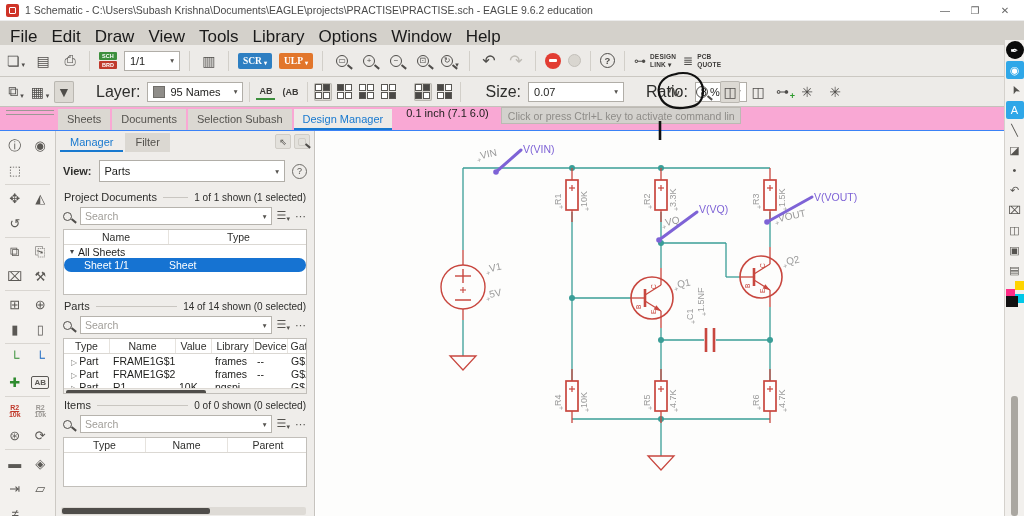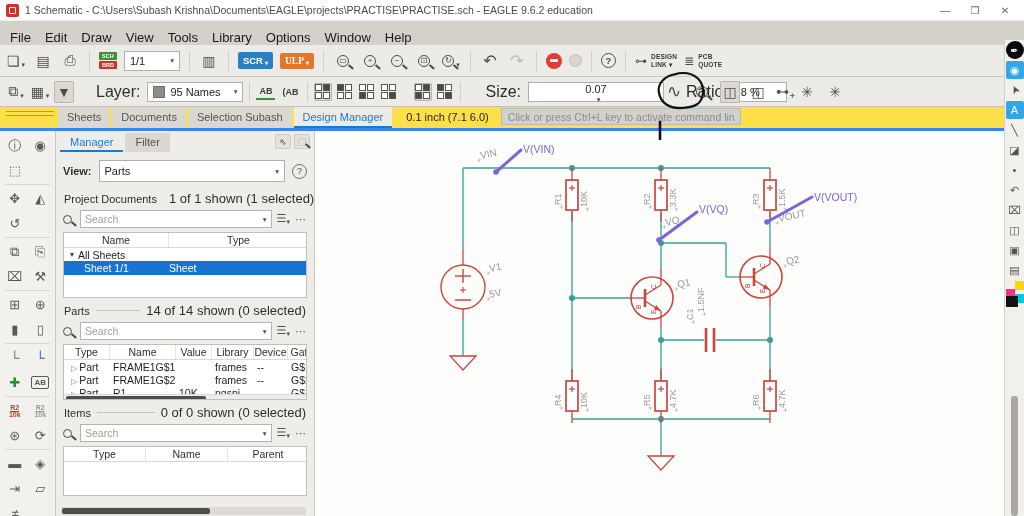--- a/index.html
+++ b/index.html
@@ -9,21 +9,21 @@
   
   .titlebar{position:absolute;left:0;top:0;right:0;height:21px;background:#fff;display:flex;
             align-items:center;padding:0 6px;font-size:10.5px;color:#4a4a4a;border-bottom:1px solid #ececec}
   .appicon{width:13px;height:13px;background:#cf3327;border-radius:2px;margin-right:6px;position:relative;flex:none}
   .appicon::after{content:"";position:absolute;inset:3px;border:1px solid #fff;border-radius:1px}
   .title-text{white-space:nowrap;overflow:hidden}
   .winbtns{margin-left:auto;display:flex;gap:4px}
   .winbtn{width:26px;text-align:center;font-size:10px;color:#666;cursor:default}
   
   .menubar{position:absolute;left:0;top:21px;right:0;height:24px;background:#d4d1cb;display:flex;
-           align-items:center;padding:16px 3px;font-size:13px;color:#1a1a1a;border-bottom:1px solid #c2bfb9}
+           align-items:center;padding:16px 3px;font-size:17px;color:#1a1a1a;border-bottom:1px solid #c2bfb9}
   .menu-item{padding:3px 7px}
   
   .tb{position:absolute;left:0;right:20px;background:#edebe8;display:flex;align-items:center;padding:0 6px}
   #tb1{top:45px;height:32px;border-bottom:1px solid #cbc8c2;gap:7px}
   #tb2{top:77px;height:30px;border-bottom:1px solid #c4c1bb;gap:4px}
   #tb2-right{position:absolute;left:664px;top:0;height:100%;display:flex;align-items:center;gap:8px}
   .tb-sep{width:1px;height:20px;background:#d2cfc9;margin:0 2px;flex:none}
   .tb-gap{flex:none}
   .tb-lab{font-size:16px;color:#2e2e2c;margin:0 3px 0 18px;flex:none}
   .tbtn{min-width:20px;height:22px;display:flex;align-items:center;justify-content:center;
@@ -54,22 +54,22 @@
   .abico{font-size:9px;font-weight:bold;color:#3c3a38;padding:2px 3px;flex:none}
   .abico.u{border-bottom:2px solid #3d8f3d}
   .dim{width:18px;height:18px;display:grid;grid-template-columns:7px 7px;grid-template-rows:7px 7px;
        gap:1px;padding:1px;flex:none;border-radius:2px}
   .dim.pressed{background:#dcd9d3;box-shadow:inset 0 0 0 1px #bab7b1}
   .dim i{border:1px solid #595753;background:#fff}
   .dim i.f{background:#4a4846}
   .linkplus{position:relative;font-size:13px;color:#4f4d4a;flex:none}
   .linkplus b{position:absolute;right:-6px;bottom:-2px;color:#2e9b2e;font-size:9px}
   
-  .tabsrow{position:absolute;left:0;top:107px;right:20px;height:24px;background:#fde047;
-           border-bottom:3px solid #3b82f6;display:flex;align-items:flex-end}
+  .tabsrow{position:absolute;left:0;top:107px;right:20px;height:24px;background:#f9a8d4;
+           border-bottom:1px solid #3b82f6;display:flex;}
   .grip{width:48px;margin:0 4px 9px 6px;flex:none}
   .grip i{display:block;height:1px;background:#9b9894;margin:3px 0}
   #wtabs{display:flex;align-items:flex-end;gap:2px}
   .wtab{font-size:11px;padding:4px 9px 5px;color:#54524e;background:#dbd8d2;white-space:nowrap}
   .wtab.active{color:#1879cf;background:#edebe7;border-bottom:2px solid #1879cf;padding-bottom:3px}
   .coords{font-size:11px;color:#1d1d1b;margin:0 12px 5px 14px;white-space:nowrap}
   .cmdline{width:240px;height:17px;background:#d3d1cd;border:1px solid #bcb9b3;color:#8e8c88;
            font-size:10.5px;padding:0 6px;margin-bottom:3px;font-family:"Liberation Sans",sans-serif;outline:none}
   .cmdline::placeholder{color:#8e8c88}
   
@@ -88,21 +88,21 @@
   .ptab-ic{margin-left:auto;display:flex;gap:3px;padding:0 4px 3px}
   .ptab-ic span{width:16px;height:15px;background:#e3e1dc;border:1px solid #cfccc6;display:flex;
                 align-items:center;justify-content:center;font-size:9px;color:#55534f;border-radius:2px}
   .viewrow{display:flex;align-items:center;margin:8px 7px 9px;gap:7px}
   .viewlab{font-weight:bold;font-size:11px;color:#2e2e2c}
   .viewsel{flex:1;height:22px}
   .helpcirc{width:15px;height:15px;border:1.3px solid #6e6c68;border-radius:50%;display:flex;flex:none;
             align-items:center;justify-content:center;font-size:9px;color:#55534f}
   .sechead{display:flex;align-items:center;margin:5px 8px 4px;gap:6px;font-size:11px;color:#2e2e2c;white-space:nowrap}
   .sechead .rule{flex:1;border-top:1px solid #c9c6c1}
-  .sechead .count{font-size:13px}
+  .sechead .count{font-size:10px}
   .searchrow{display:flex;align-items:center;margin:1px 7px 4px;gap:5px}
   .magwrap{flex:none;display:flex;align-items:center;padding-right:3px}
   .searchbox{flex:1;height:18px;background:#fff;border:1px solid #b6b3ad;display:flex;align-items:center;padding:0 4px}
   .searchbox input{border:none;outline:none;flex:1;font-size:10.5px;color:#333;min-width:0;
                    font-family:"Liberation Sans",sans-serif;background:transparent}
   .searchbox input::placeholder{color:#a09d98}
   .listic{font-size:11px;color:#55534f;flex:none}
   .listic i{font-style:normal;font-size:7px;vertical-align:-2px}
   .dots{font-size:11px;color:#55534f;letter-spacing:1px;flex:none}
   .ptable{background:#fff;border:1px solid #c2bfba;margin:0 7px;overflow:hidden;position:relative}
@@ -182,21 +182,21 @@
       </div>
       <div class="ddl" style="width: 56px;">
         <span>1/1</span>
         <span class="dd-arrow">▾</span>
       </div>
       <div class="tb-sep"></div>
       <div class="tbtn">
         <span>▥</span>
       </div>
       <div class="tb-sep"></div>
-      <div class="pill" style="background: rgb(46, 127, 194);">
+      <div class="pill" style="background: rgb(46, 127, 194); font-family: Liberation Serif, serif;">
         <span>SCR</span>
         <i>▾</i>
       </div>
       <div class="pill" style="background: rgb(226, 118, 43); font-family: Liberation Serif, serif;">
         <span>ULP</span>
         <i>▾</i>
       </div>
       <div class="tb-sep"></div>
       <div class="tbtn">
         <span class="mag">▭</span>
@@ -301,21 +301,21 @@
           <i></i>
         </div>
         <div class="dim">
           <i class="f"></i>
           <i></i>
           <i></i>
           <i class="f"></i>
         </div>
         <div class="tb-sep"></div>
         <div class="tb-lab">Size:</div>
-        <div class="ddl" style="width: 136px; flex-direction: column;">
+        <div class="ddl" style="width: 96px;">
           <span>0.07</span>
           <span class="dd-arrow">▾</span>
         </div>
         <div class="tb-lab">Ratio:</div>
         <div class="ddl" style="width: 52px;">
           <span>8 %</span>
           <span class="dd-arrow">▾</span>
         </div>
       </div>
     <div id="tb2-right">
@@ -477,21 +477,21 @@
             <span>Name</span>
           </div>
           <div class="pt-col" style="width: 140px; height: 14px;">
             <span>Type</span>
           </div>
         </div>
         <div class="pt-row" style="height: 13px;">
           <span class="tree-arrow">▾</span>
           <span>All Sheets</span>
         </div>
-        <div class="pt-row sel-row" style="height: 14px;">
+        <div class="pt-row sel-row" style="height: 14px; border-radius: 7px;">
           <div class="pt-cell" style="width: 102px; padding-left: 20px;">Sheet 1/1</div>
           <div class="pt-cell" style="width: 140px;">Sheet</div>
         </div>
       </div>
 
     <div class="sechead">
       <span>Parts</span>
       <span class="rule"></span>
       <span class="count">14 of 14 shown (0 selected)</span>
     </div>

